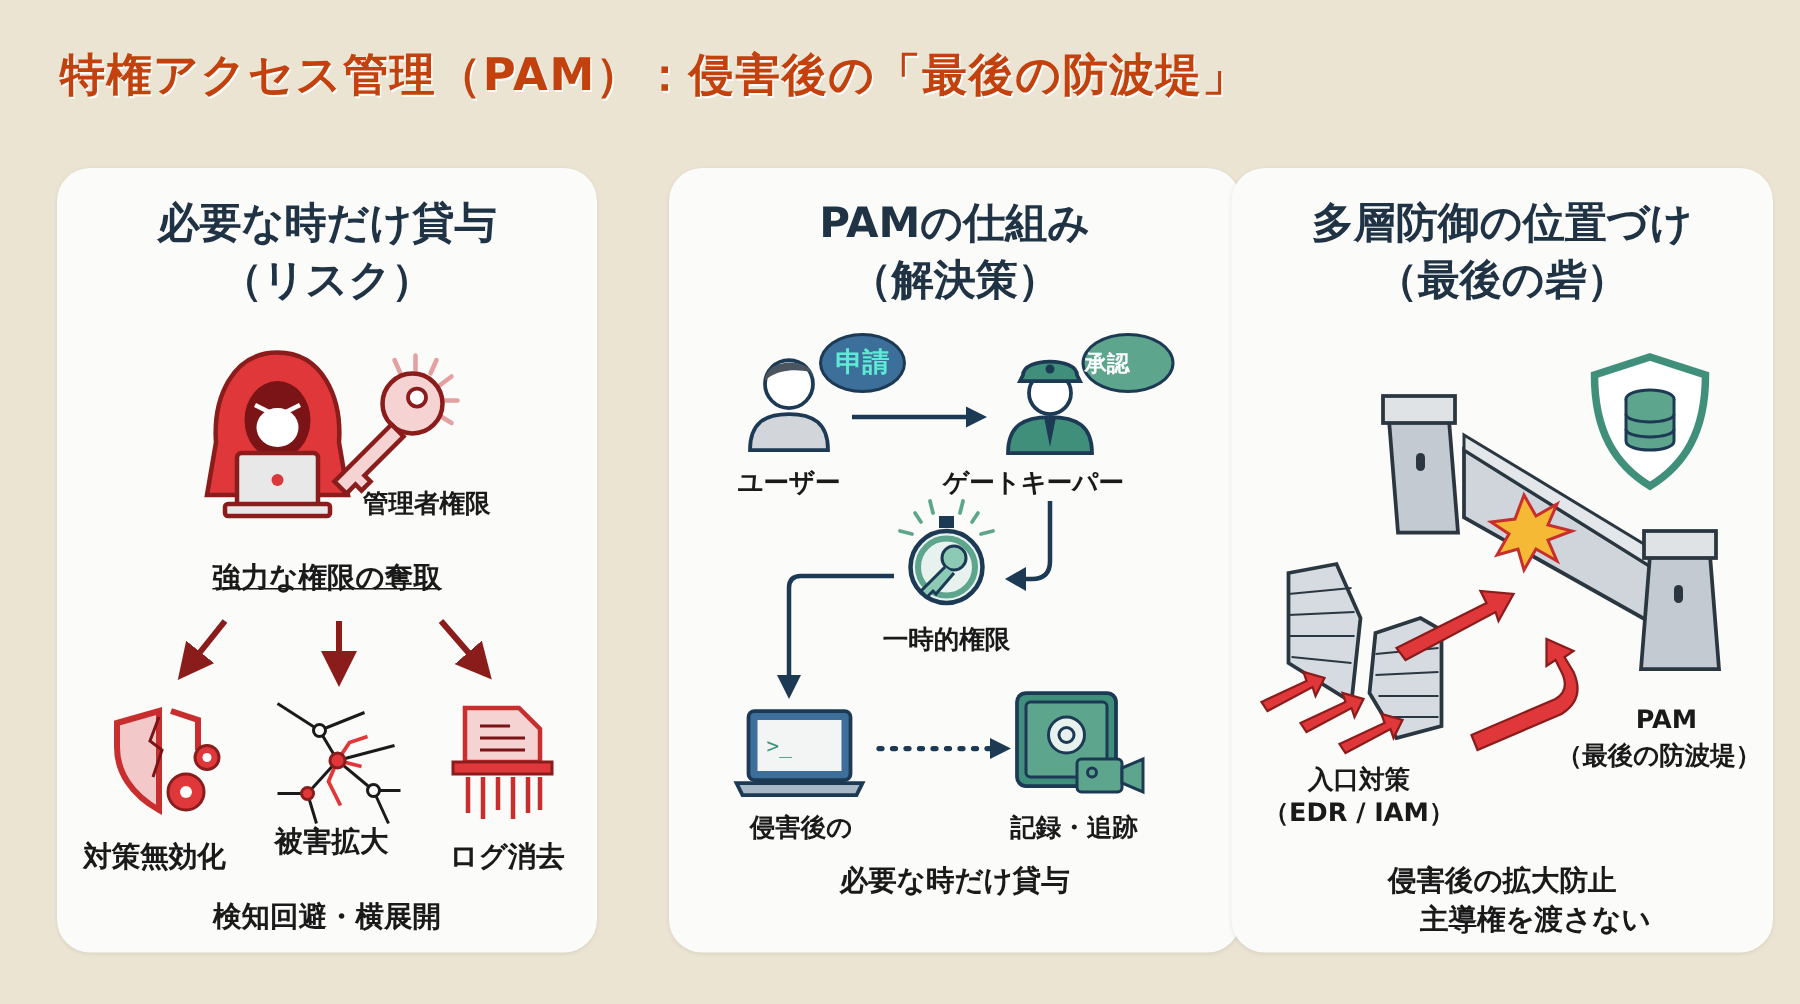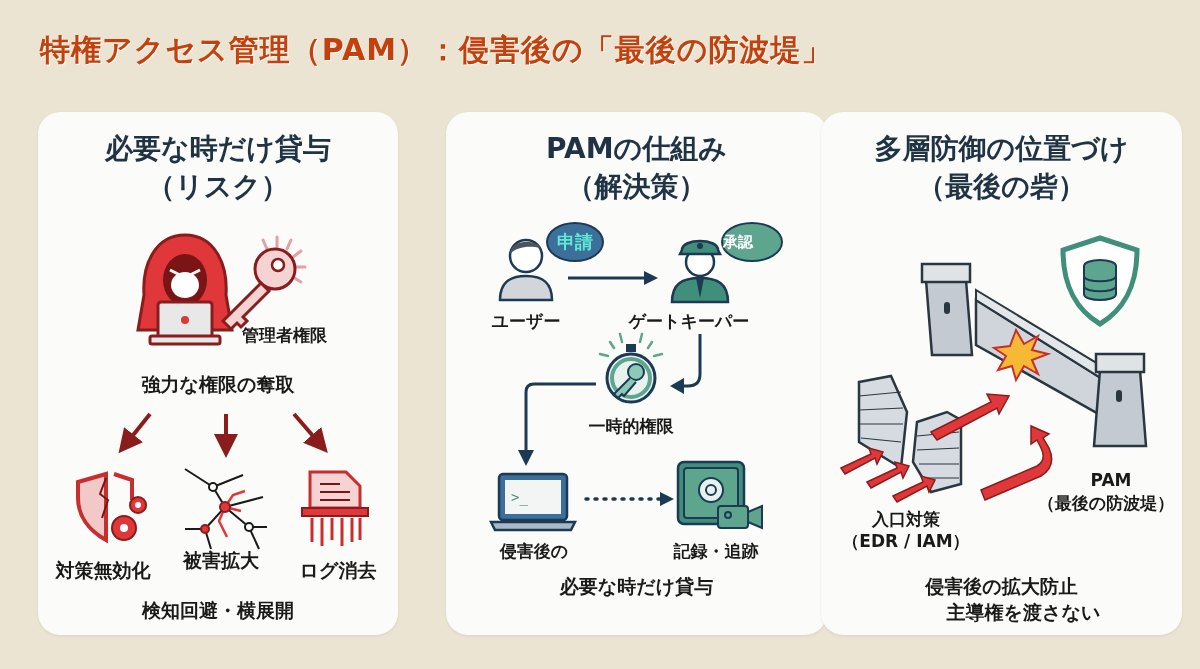--- a/index.html
+++ b/index.html
@@ -42,21 +42,21 @@
       <line x1="88" y1="14" x2="80" y2="20"></line>
         <line x1="92" y1="30" x2="83" y2="30"></line>
         <line x1="88" y1="45" x2="80" y2="40"></line>
     </g>
     <circle cx="62" cy="32" r="20" fill="#f6d3d3" stroke="#8a1c1c" stroke-width="3"></circle>
     <circle cx="65" cy="28" r="6" fill="#fff" stroke="#8a1c1c" stroke-width="2.5"></circle>
     <path d="M48 46 L10 84 L18 92 L24 86 L28 90 L34 84 L30 80 L56 54Z" fill="#f6d3d3" stroke="#8a1c1c" stroke-width="3"></path>
   </svg>
   <div class="lbl" style="left:204px;top:212px;">管理者権限</div>
 
-  <div class="lbl lbl-lg" style="left:0;right:0;top:260px;">強力な権限の奪取</div>
+  <div class="lbl lbl-lg" style="left:0;right:0;top:260px;text-decoration:underline;">強力な権限の奪取</div>
 
   <svg style="left:70px;top:298px;" width="230" height="50" viewBox="0 0 230 50">
     <defs>
         <marker id="ah1" markerWidth="6" markerHeight="6" refX="3" refY="3" orient="auto">
           <path d="M0 0 L6 3 L0 6Z" fill="#8a1c1c"></path>
         </marker>
       </defs>
     <line x1="42" y1="4" x2="18" y2="34" stroke="#8a1c1c" stroke-width="4" marker-end="url(#ah1)"></line>
     <line x1="118" y1="4" x2="118" y2="36" stroke="#8a1c1c" stroke-width="4" marker-end="url(#ah1)"></line>
     <line x1="186" y1="4" x2="212" y2="34" stroke="#8a1c1c" stroke-width="4" marker-end="url(#ah1)"></line>

